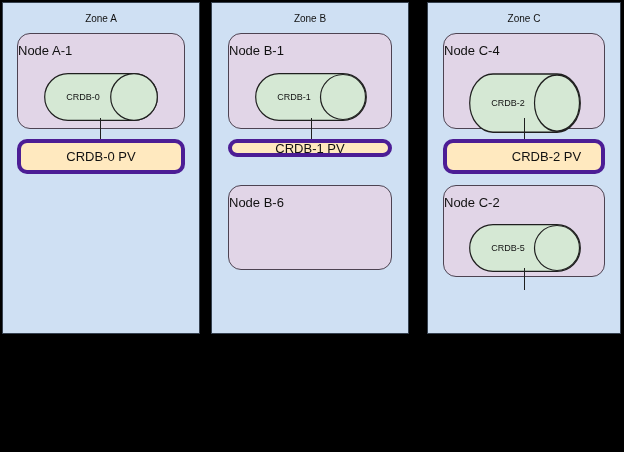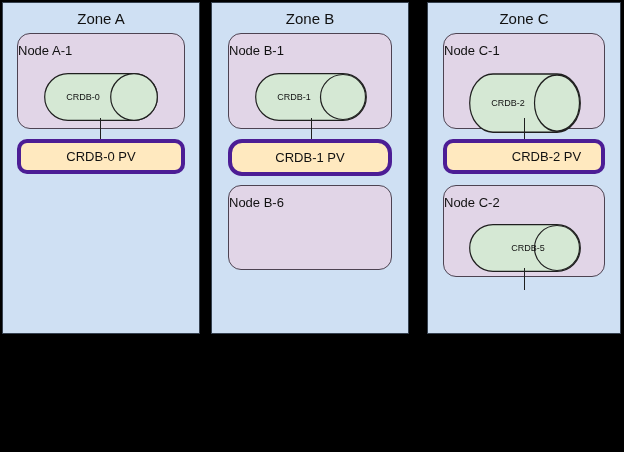--- a/index.html
+++ b/index.html
@@ -30,21 +30,21 @@
     background: #cfe0f3;
     border: 1px solid #36414f;
     box-sizing: border-box;
   }
   .zone-title {
     position: absolute;
     left: 0;
     right: 0;
     top: 8px;
     text-align: center;
-    font-size: 15px;
+    font-size: 10px;
     color: #111111;
     line-height: 15px;
     white-space: nowrap;
   }
 
   
   .node {
     position: absolute;
     background: #e1d5e7;
     border: 1px solid #4d4352;
@@ -149,34 +149,34 @@
   <div class="cyl" style="left:256px; top:73px; width:110px; height:48px;">
     <svg viewBox="0 0 110 48" preserveAspectRatio="none">
       <path d="M 23 0.7 L 87 0.7 A 22.5 22.5 0 0 1 87 47.3 L 23 47.3 A 22.5 22.5 0 0 1 23 0.7 Z" fill="#d5e8d4" stroke="#1f1f1f" stroke-width="1.2"></path>
       <ellipse cx="87" cy="24" rx="22.5" ry="22.5" fill="#d5e8d4" stroke="#1f1f1f" stroke-width="1.2"></ellipse>
     </svg>
     <div class="cyl-label" style="width:76px;text-align:center;">CRDB-1</div>
   </div>
 
   <div class="connector" style="left:311px; top:118px; height:22px;"></div>
 
-  <div class="pv" style="left:228px; top:139px; width:164px; height:37px;border-radius:14px;">
+  <div class="pv" style="left:228px; top:139px; width:164px; height:18px;">
     <span class="pv-label">CRDB-1 PV</span>
   </div>
 
   <div class="node" style="left:228px; top:185px; width:164px; height:85px;">
     <div class="node-title">Node B-6</div>
   </div>
 
   <div class="zone" style="left:427px; top:2px; width:194px; height:332px;">
     <div class="zone-title">Zone C</div>
   </div>
 
   <div class="node" style="left:443px; top:33px; width:162px; height:96px;">
-    <div class="node-title">Node C-1</div>
+    <div class="node-title">Node C-4</div>
   </div>
 
   <div class="cyl" style="left:470px; top:73px; width:110px; height:60px;">
     <svg viewBox="0 0 110 48" preserveAspectRatio="none">
       <path d="M 23 0.7 L 87 0.7 A 22.5 22.5 0 0 1 87 47.3 L 23 47.3 A 22.5 22.5 0 0 1 23 0.7 Z" fill="#d5e8d4" stroke="#1f1f1f" stroke-width="1.2"></path>
       <ellipse cx="87" cy="24" rx="22.5" ry="22.5" fill="#d5e8d4" stroke="#1f1f1f" stroke-width="1.2"></ellipse>
     </svg>
     <div class="cyl-label" style="width:76px;">CRDB-2</div>
   </div>
 
@@ -188,19 +188,19 @@
 
   <div class="node" style="left:443px; top:185px; width:162px; height:92px;">
     <div class="node-title">Node C-2</div>
   </div>
 
   <div class="cyl" style="left:470px; top:224px; width:110px; height:48px;">
     <svg viewBox="0 0 110 48" preserveAspectRatio="none">
       <path d="M 23 0.7 L 87 0.7 A 22.5 22.5 0 0 1 87 47.3 L 23 47.3 A 22.5 22.5 0 0 1 23 0.7 Z" fill="#d5e8d4" stroke="#1f1f1f" stroke-width="1.2"></path>
       <ellipse cx="87" cy="24" rx="22.5" ry="22.5" fill="#d5e8d4" stroke="#1f1f1f" stroke-width="1.2"></ellipse>
     </svg>
-    <div class="cyl-label" style="width:76px;padding-left:20px;">CRDB-5</div>
+    <div class="cyl-label" style="width:76px;">CRDB-5</div>
   </div>
 
   <div class="connector" style="left:524px; top:268px; height:22px;"></div>
 
 
 </div>
 
 </body></html>

